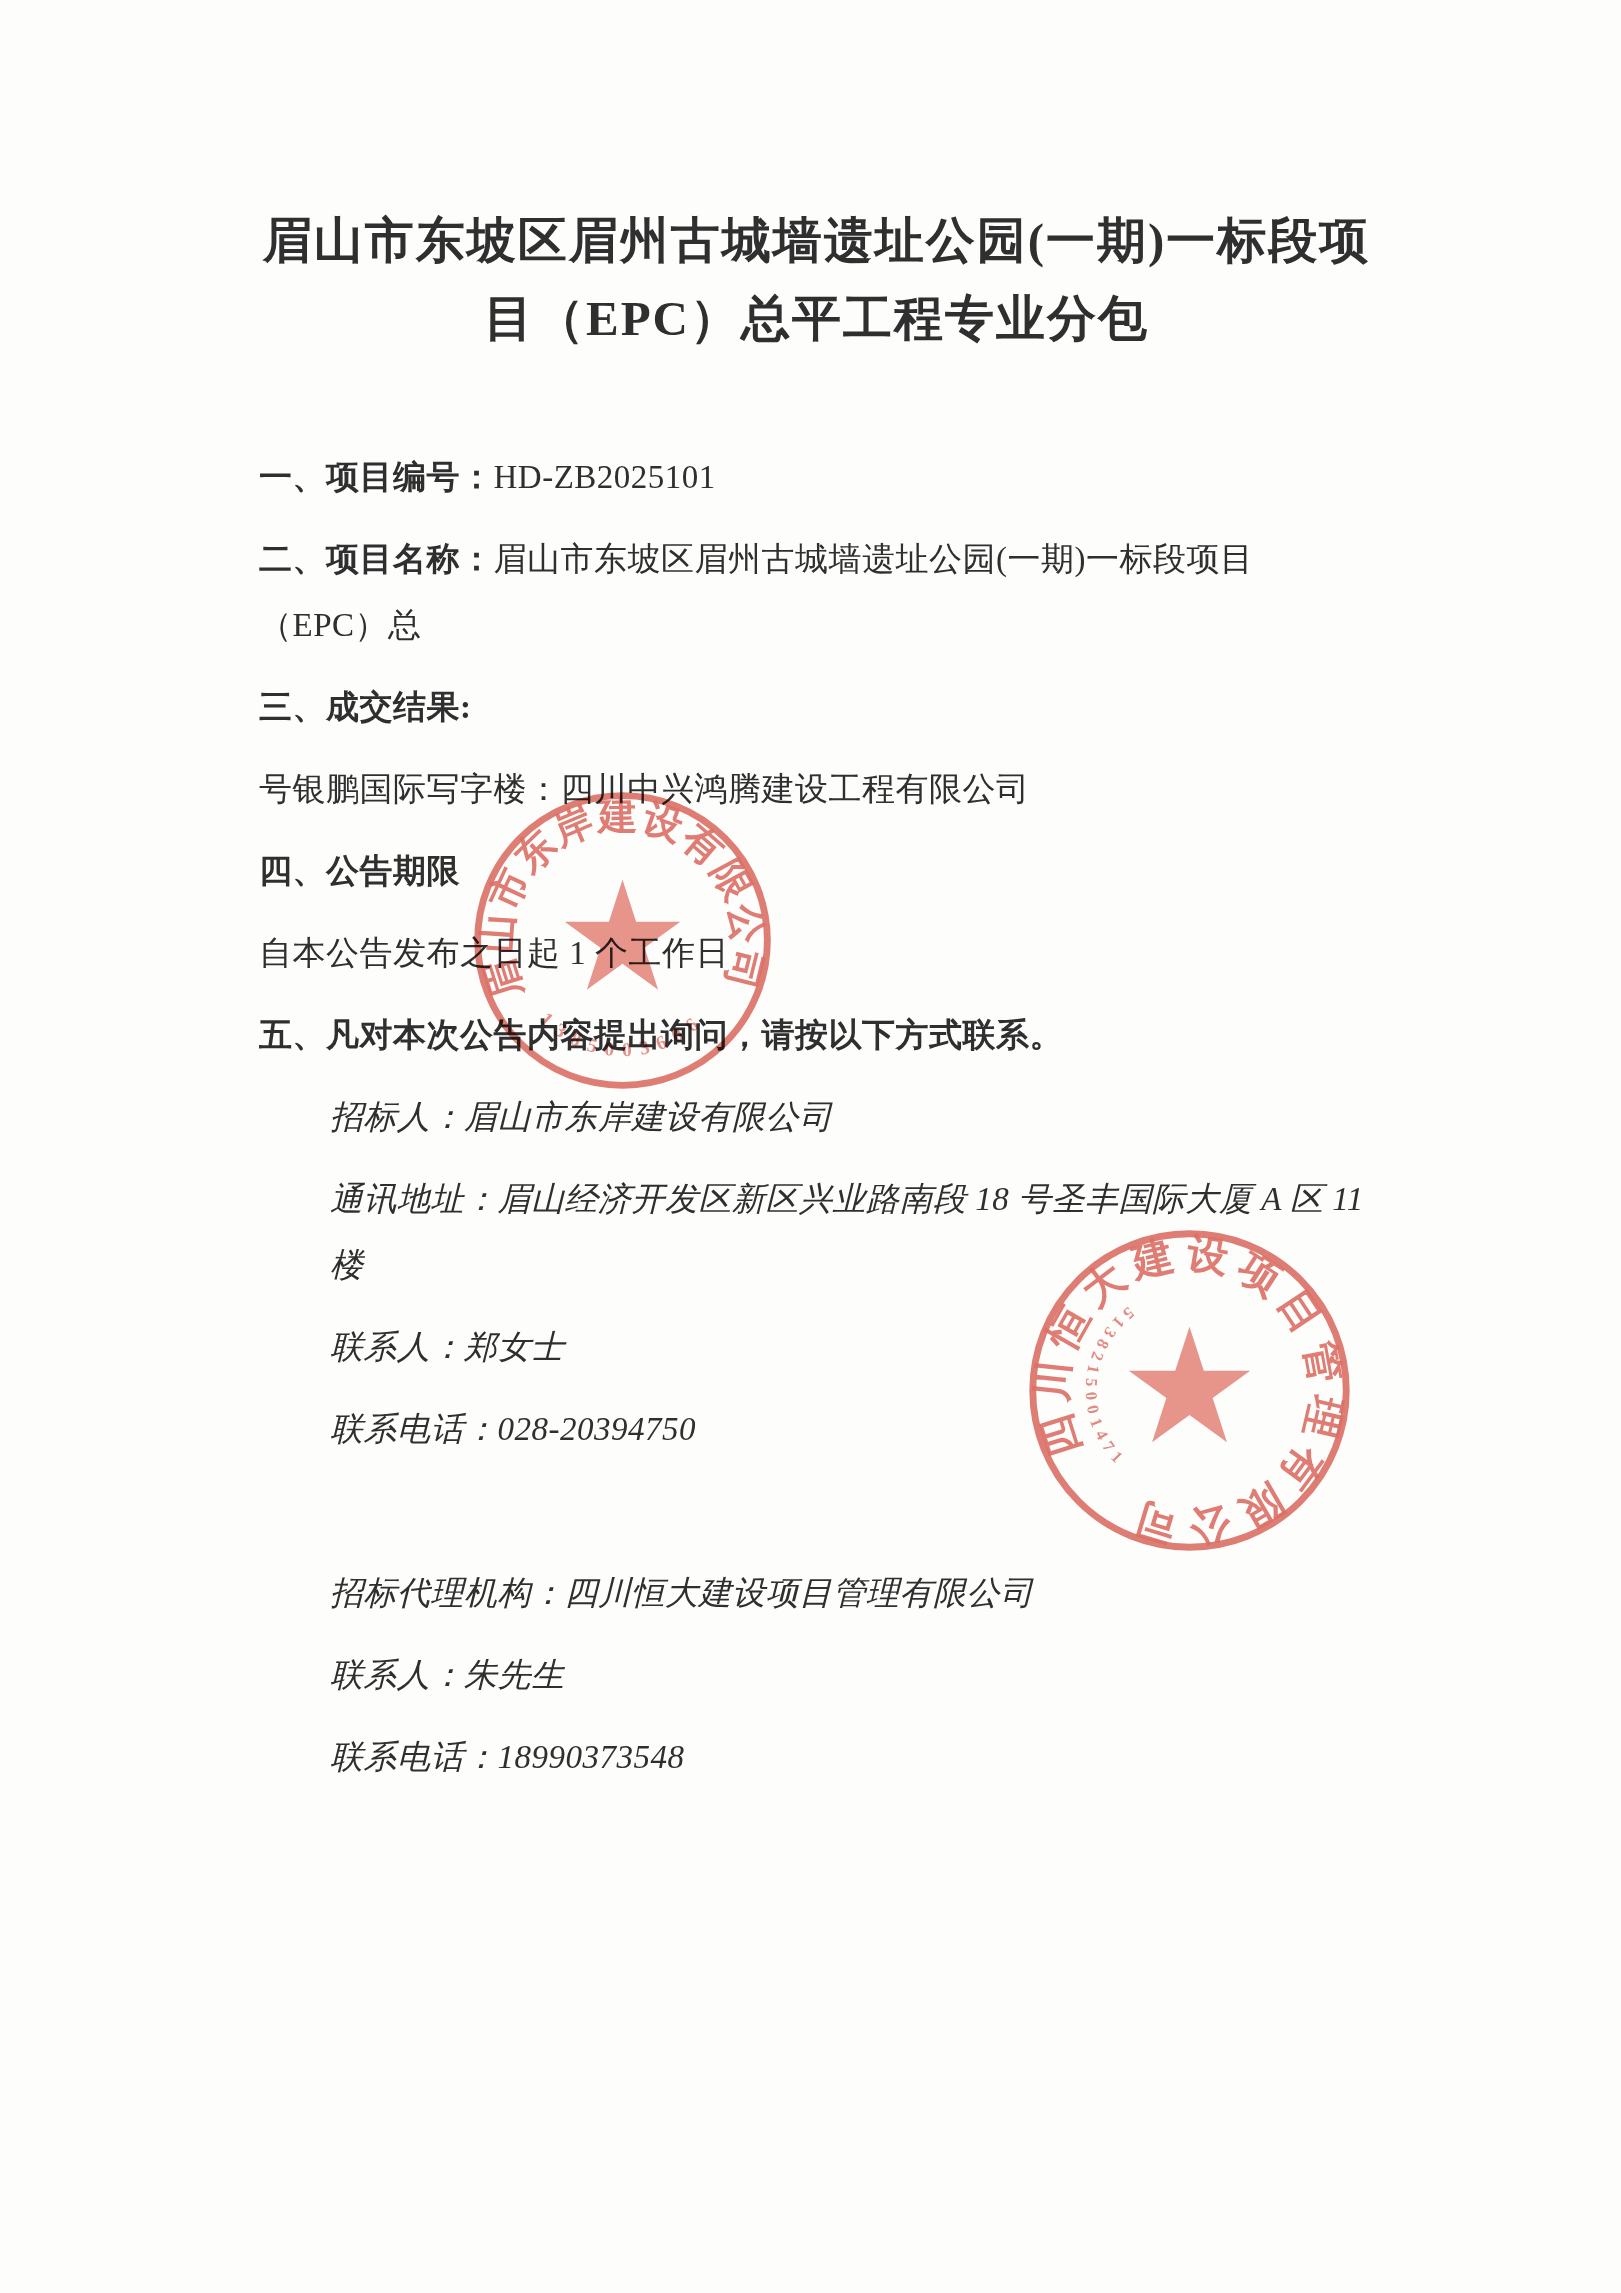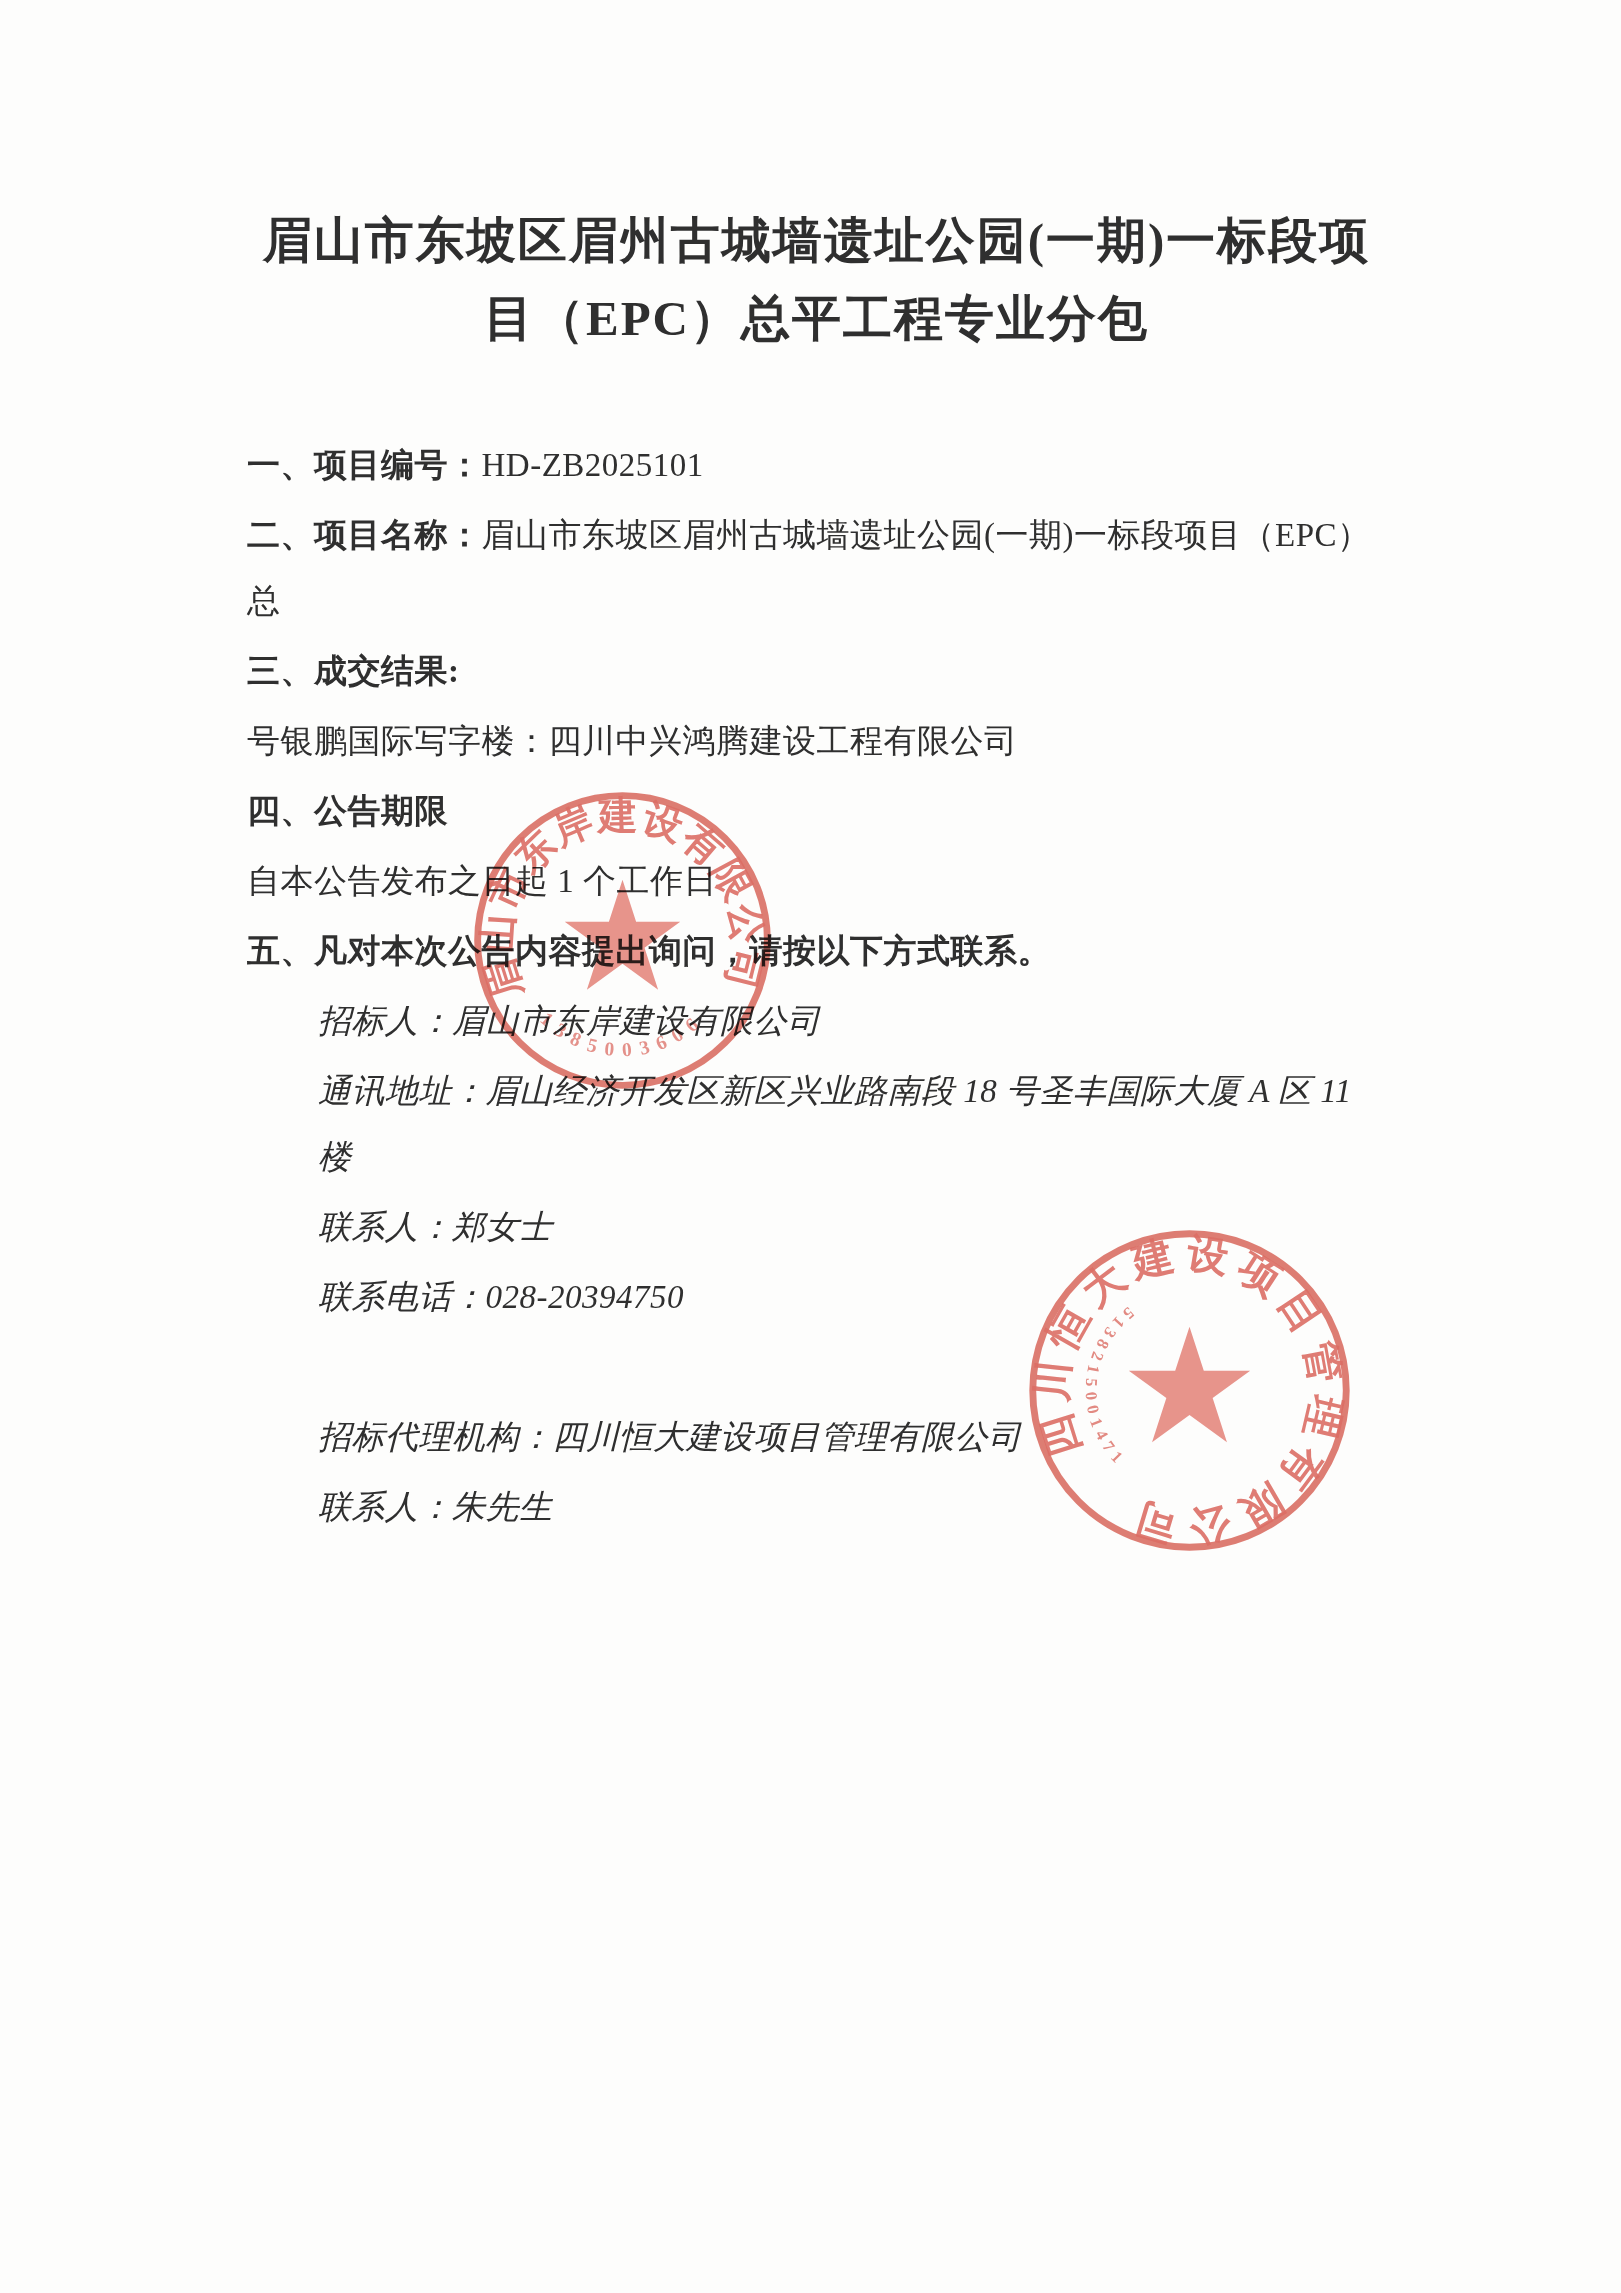--- a/index.html
+++ b/index.html
@@ -16,21 +16,21 @@
     position:absolute; left:243px; top:202px; width:1147px;
     text-align:center;
     font-size:49px; line-height:78px; font-weight:bold;
     letter-spacing:2px;
   }
   .doc-body {
     position:absolute; left:243px; top:428px; width:1149px;
     font-size:33px; line-height:66px;
     letter-spacing:0.5px;
   }
-  .doc-body p { margin:4px; }
+  .doc-body p { margin:16px; }
   .lbl { font-weight:bold; }
   .indent { padding-left:71px;font-style:italic; }
   .blank-line { height:66px; }
   .seal {
     position:absolute;
     mix-blend-mode:multiply;
     opacity:0.9;
   }
   .seal text {
     font-family:"Liberation Serif","DejaVu Serif",serif;
@@ -58,20 +58,21 @@
 
     <p class="indent">招标人：眉山市东岸建设有限公司</p>
     <p class="indent">通讯地址：眉山经济开发区新区兴业路南段 18 号圣丰国际大厦 A 区 11 楼</p>
     <p class="indent">联系人：郑女士</p>
     <p class="indent">联系电话：028-20394750</p>
 
     <p class="blank-line"></p>
 
     <p class="indent">招标代理机构：四川恒大建设项目管理有限公司</p>
     <p class="indent">联系人：朱先生</p>
+    <p class="indent">联系电话：18990373548</p>
   </div>
 
   <svg class="seal" style="left:461px; top:779px;" width="323" height="323" viewBox="-165 -165 330 330">
     <defs>
       <path id="s1-text-arc" d="M -98.7 57 A 114 114 0 1 1 98.7 57" fill="none"></path>
       <path id="s1-code-arc" d="M -90.4 75.9 A 118 118 0 0 0 90.4 75.9" fill="none"></path>
     </defs>
     <circle cx="0" cy="0" r="148" fill="none" stroke="#d96458" stroke-width="7" stroke-opacity="0.92"></circle>
     <path d="M0,-62 L13.9,-19.2 L59,-19.2 L22.5,7.3 L36.4,50.2 L0,23.7 L-36.4,50.2 L-22.5,7.3 L-59,-19.2 L-13.9,-19.2 Z" fill="#e2736a" fill-opacity="0.85"></path>
     <text font-size="40" fill="#d95e54" fill-opacity="0.9" style="letter-spacing:2px;">

